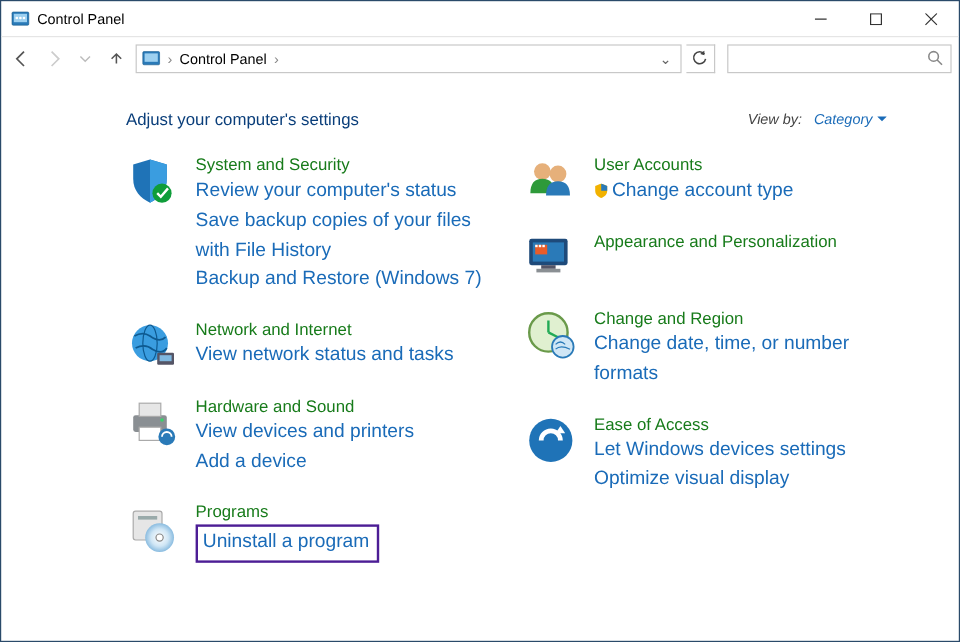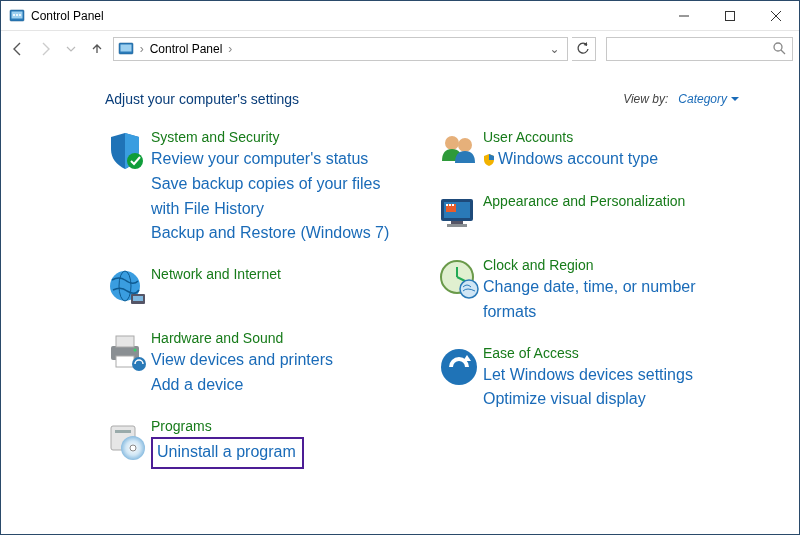--- a/index.html
+++ b/index.html
@@ -112,21 +112,21 @@
     display:flex; align-items:center; gap:10px;font-style:italic;
   }
   .viewby a { color: #1a6bb8; text-decoration:none; display:flex; align-items:center; gap:4px;}
   .columns {
     display:flex;
     gap: 30px;
   }
   .col { flex: 1; }
   .cat {
     display:flex;
-    gap: 2px;
+    gap: 14px;
     margin-bottom: 20px;
   }
   .cat .caticon {
     width: 44px; height: 44px;
     flex: 0 0 44px;
     display:flex; align-items:center; justify-content:center;
   }
   .cat .catbody { flex:1; }
   .cat h2 {
     font-size: 14px;
@@ -281,20 +281,23 @@
           <svg width="44" height="44" viewBox="0 0 44 44">
             <circle cx="20" cy="20" r="15" fill="#3a9de0"></circle>
             <path d="M7 14 Q14 10 20 14 Q28 20 33 15 M8 24 Q16 20 22 25 Q30 30 34 24" stroke="#0e5a91" fill="none" stroke-width="1.5"></path>
             <ellipse cx="20" cy="20" rx="6" ry="15" fill="none" stroke="#0e5a91" stroke-width="1"></ellipse>
             <rect x="26" y="28" width="14" height="10" rx="1" fill="#556"></rect>
             <rect x="28" y="30" width="10" height="5" fill="#7fb8e0"></rect>
           </svg>
         </div>
         <div class="catbody">
           <h2>Network and Internet</h2>
+          <div class="sublinks">
+            <a href="#">View network status and tasks</a>
+          </div>
         </div>
       </div>
 
       <div class="cat">
         <div class="caticon">
           <svg width="44" height="44" viewBox="0 0 44 44">
             <rect x="6" y="16" width="28" height="14" rx="2" fill="#8a8f93"></rect>
             <rect x="11" y="6" width="18" height="11" fill="#e6e6e6" stroke="#aaa"></rect>
             <rect x="11" y="26" width="18" height="11" fill="#fff" stroke="#aaa"></rect>
             <circle cx="30" cy="20" r="1.5" fill="#39d36a"></circle>
@@ -350,21 +353,21 @@
             <path d="M18 34 Q18 22 28 22 Q38 22 38 34 Z" fill="#2a7ab8"></path>
           </svg>
         </div>
         <div class="catbody">
           <h2>User Accounts</h2>
           <div class="sublinks">
             <a href="#">
               <svg class="small-shield" viewBox="0 0 12 12">
                   <path d="M6 0 L11 2 V6 C11 9 9 11 6 12 C3 11 1 9 1 6 V2 Z" fill="#f2b200"></path>
                   <path d="M6 0 L11 2 V6 H6 Z" fill="#2a7ab8"></path>
-                </svg><span>Windows account type</span>
+                </svg><span>Change account type</span>
             </a>
           </div>
         </div>
       </div>
 
       <div class="cat">
         <div class="caticon">
           <svg width="44" height="44" viewBox="0 0 44 44">
             <rect x="4" y="6" width="32" height="22" rx="2" fill="#1e4a7a"></rect>
             <rect x="7" y="9" width="26" height="16" fill="#2a7ab8"></rect>
@@ -385,21 +388,21 @@
         <div class="caticon">
           <svg width="44" height="44" viewBox="0 0 44 44">
             <circle cx="20" cy="20" r="16" fill="#e0f0d0" stroke="#6a9a4a" stroke-width="2"></circle>
             <line x1="20" y1="20" x2="20" y2="10" stroke="#2a5" stroke-width="2"></line>
             <line x1="20" y1="20" x2="28" y2="24" stroke="#2a5" stroke-width="2"></line>
             <circle cx="32" cy="32" r="9" fill="#d0e6f5" stroke="#2a7ab8" stroke-width="1.5"></circle>
             <path d="M26 30 Q30 26 34 30 M26 34 Q30 30 38 34" stroke="#2a7ab8" fill="none"></path>
           </svg>
         </div>
         <div class="catbody">
-          <h2>Clock and Region</h2>
+          <h2>Change and Region</h2>
           <div class="sublinks">
             <a href="#">Change date, time, or number formats</a>
           </div>
         </div>
       </div>
 
       <div class="cat">
         <div class="caticon">
           <svg width="44" height="44" viewBox="0 0 44 44">
             <circle cx="22" cy="22" r="18" fill="#1f73b7"></circle>

